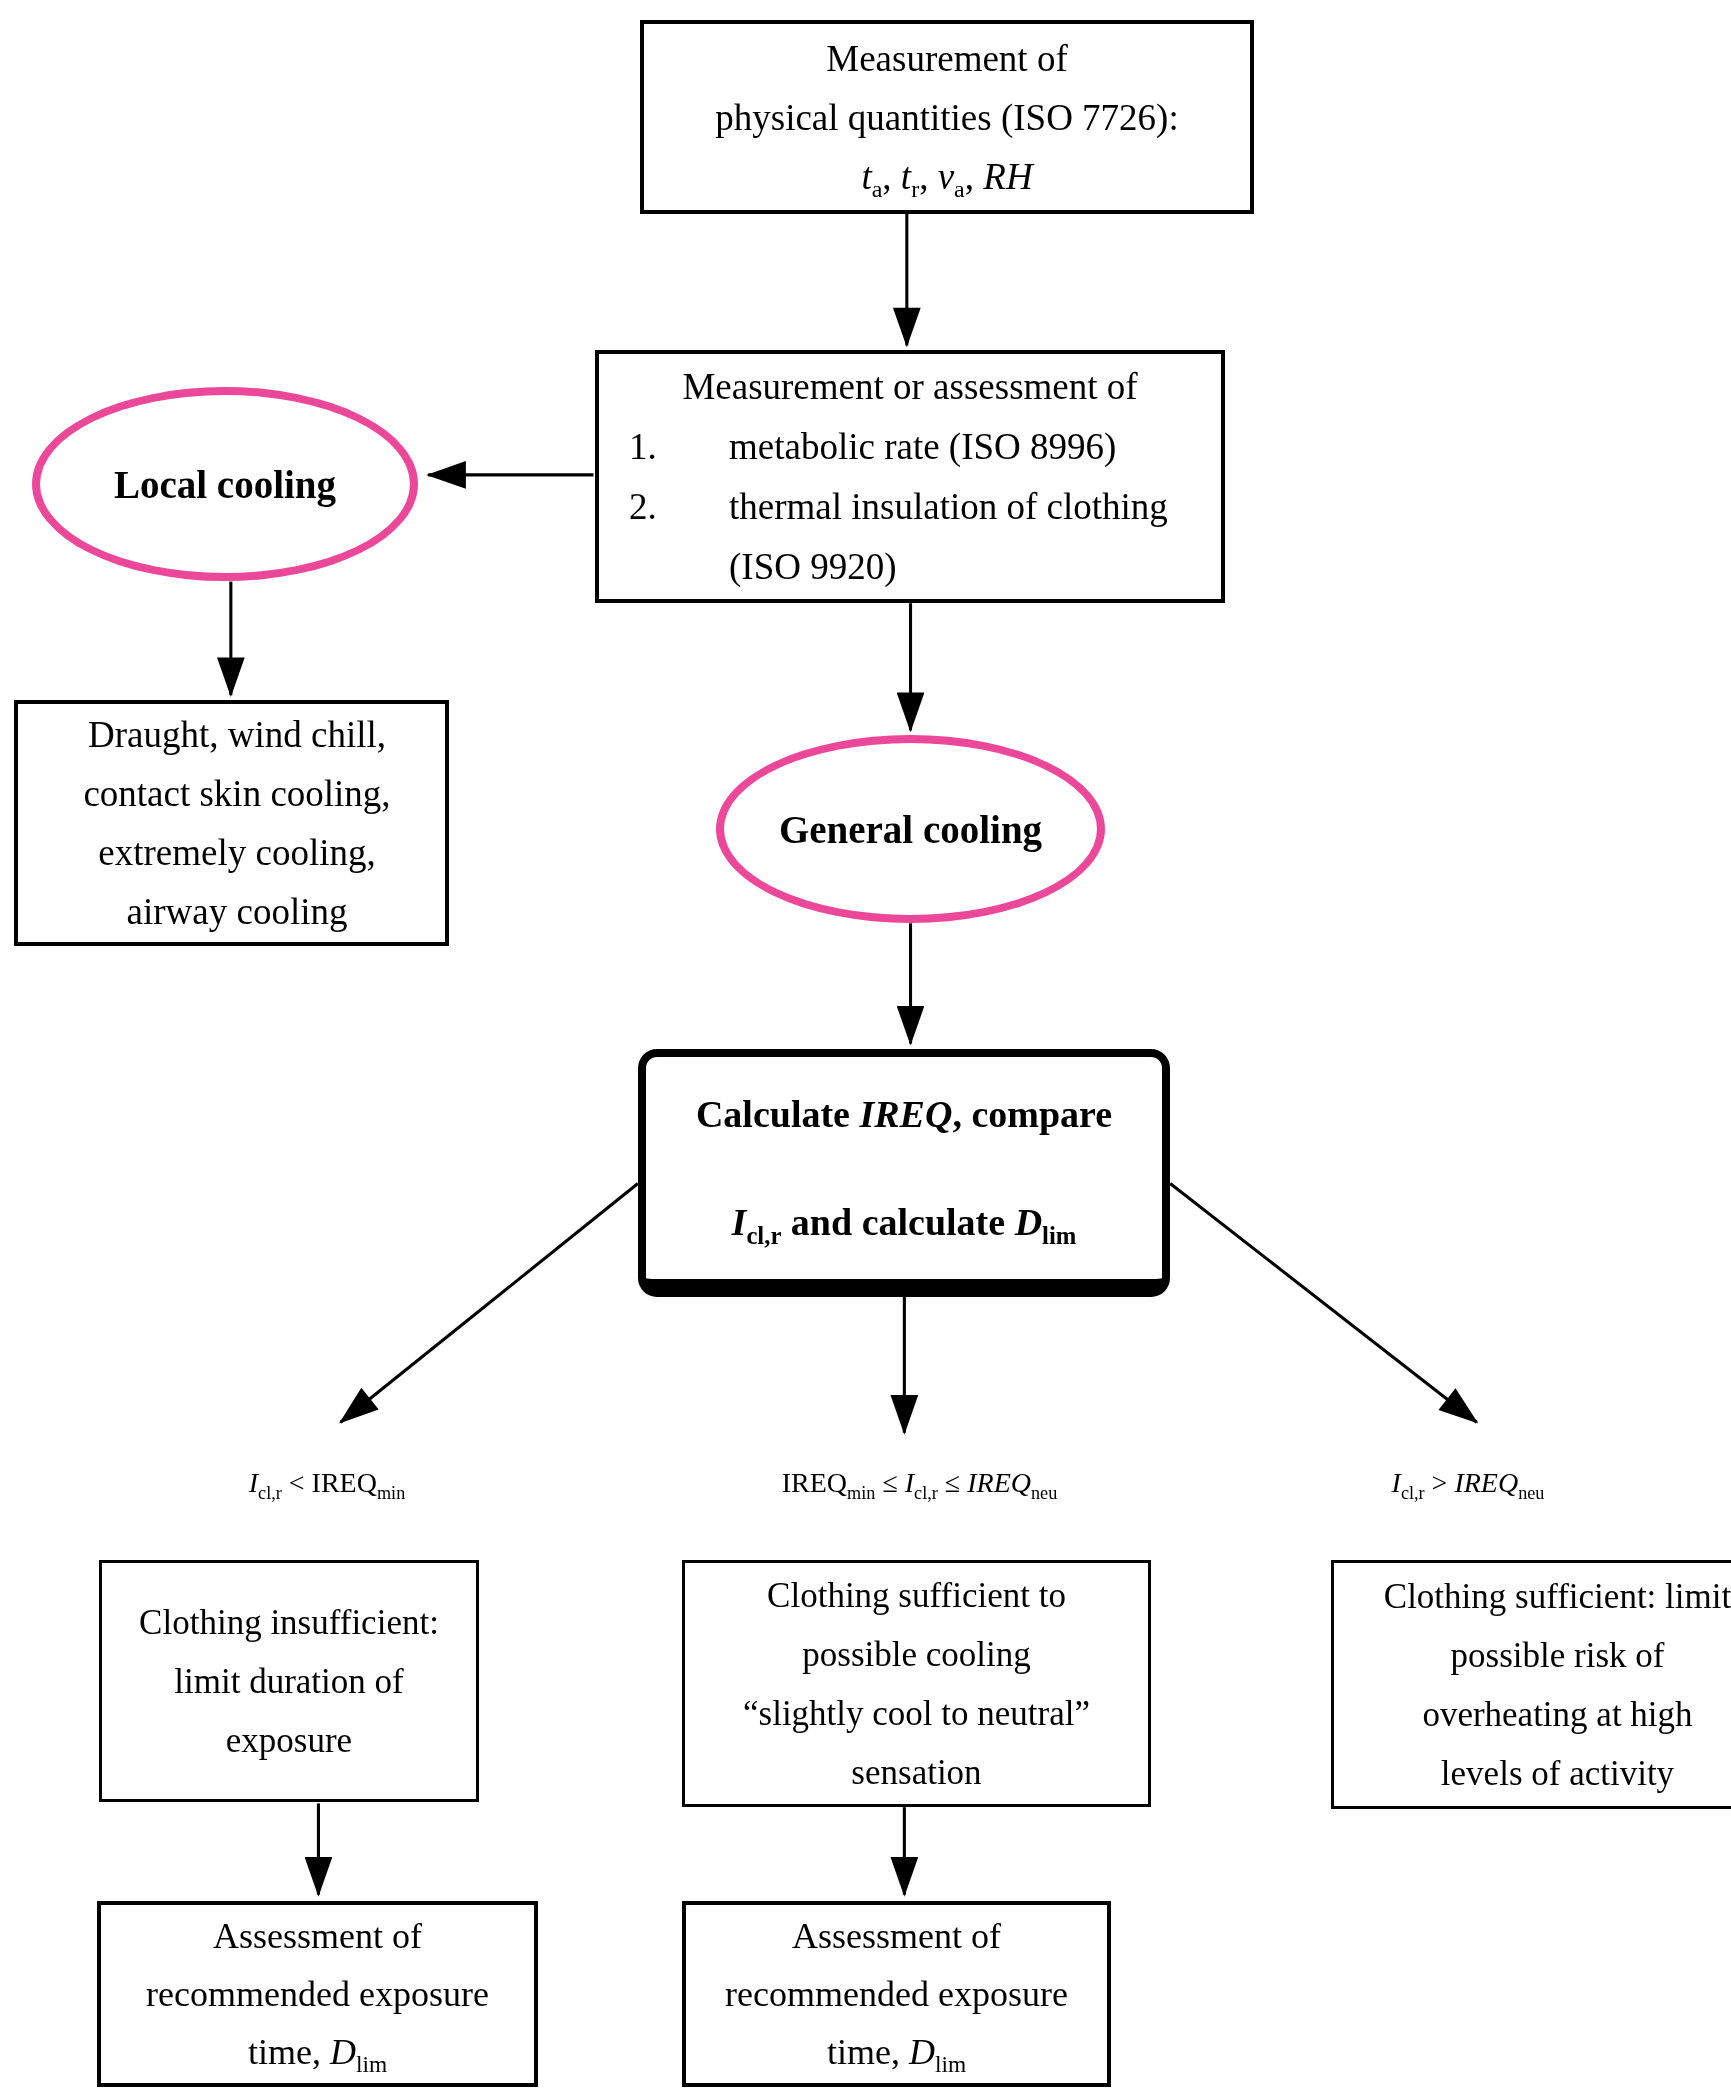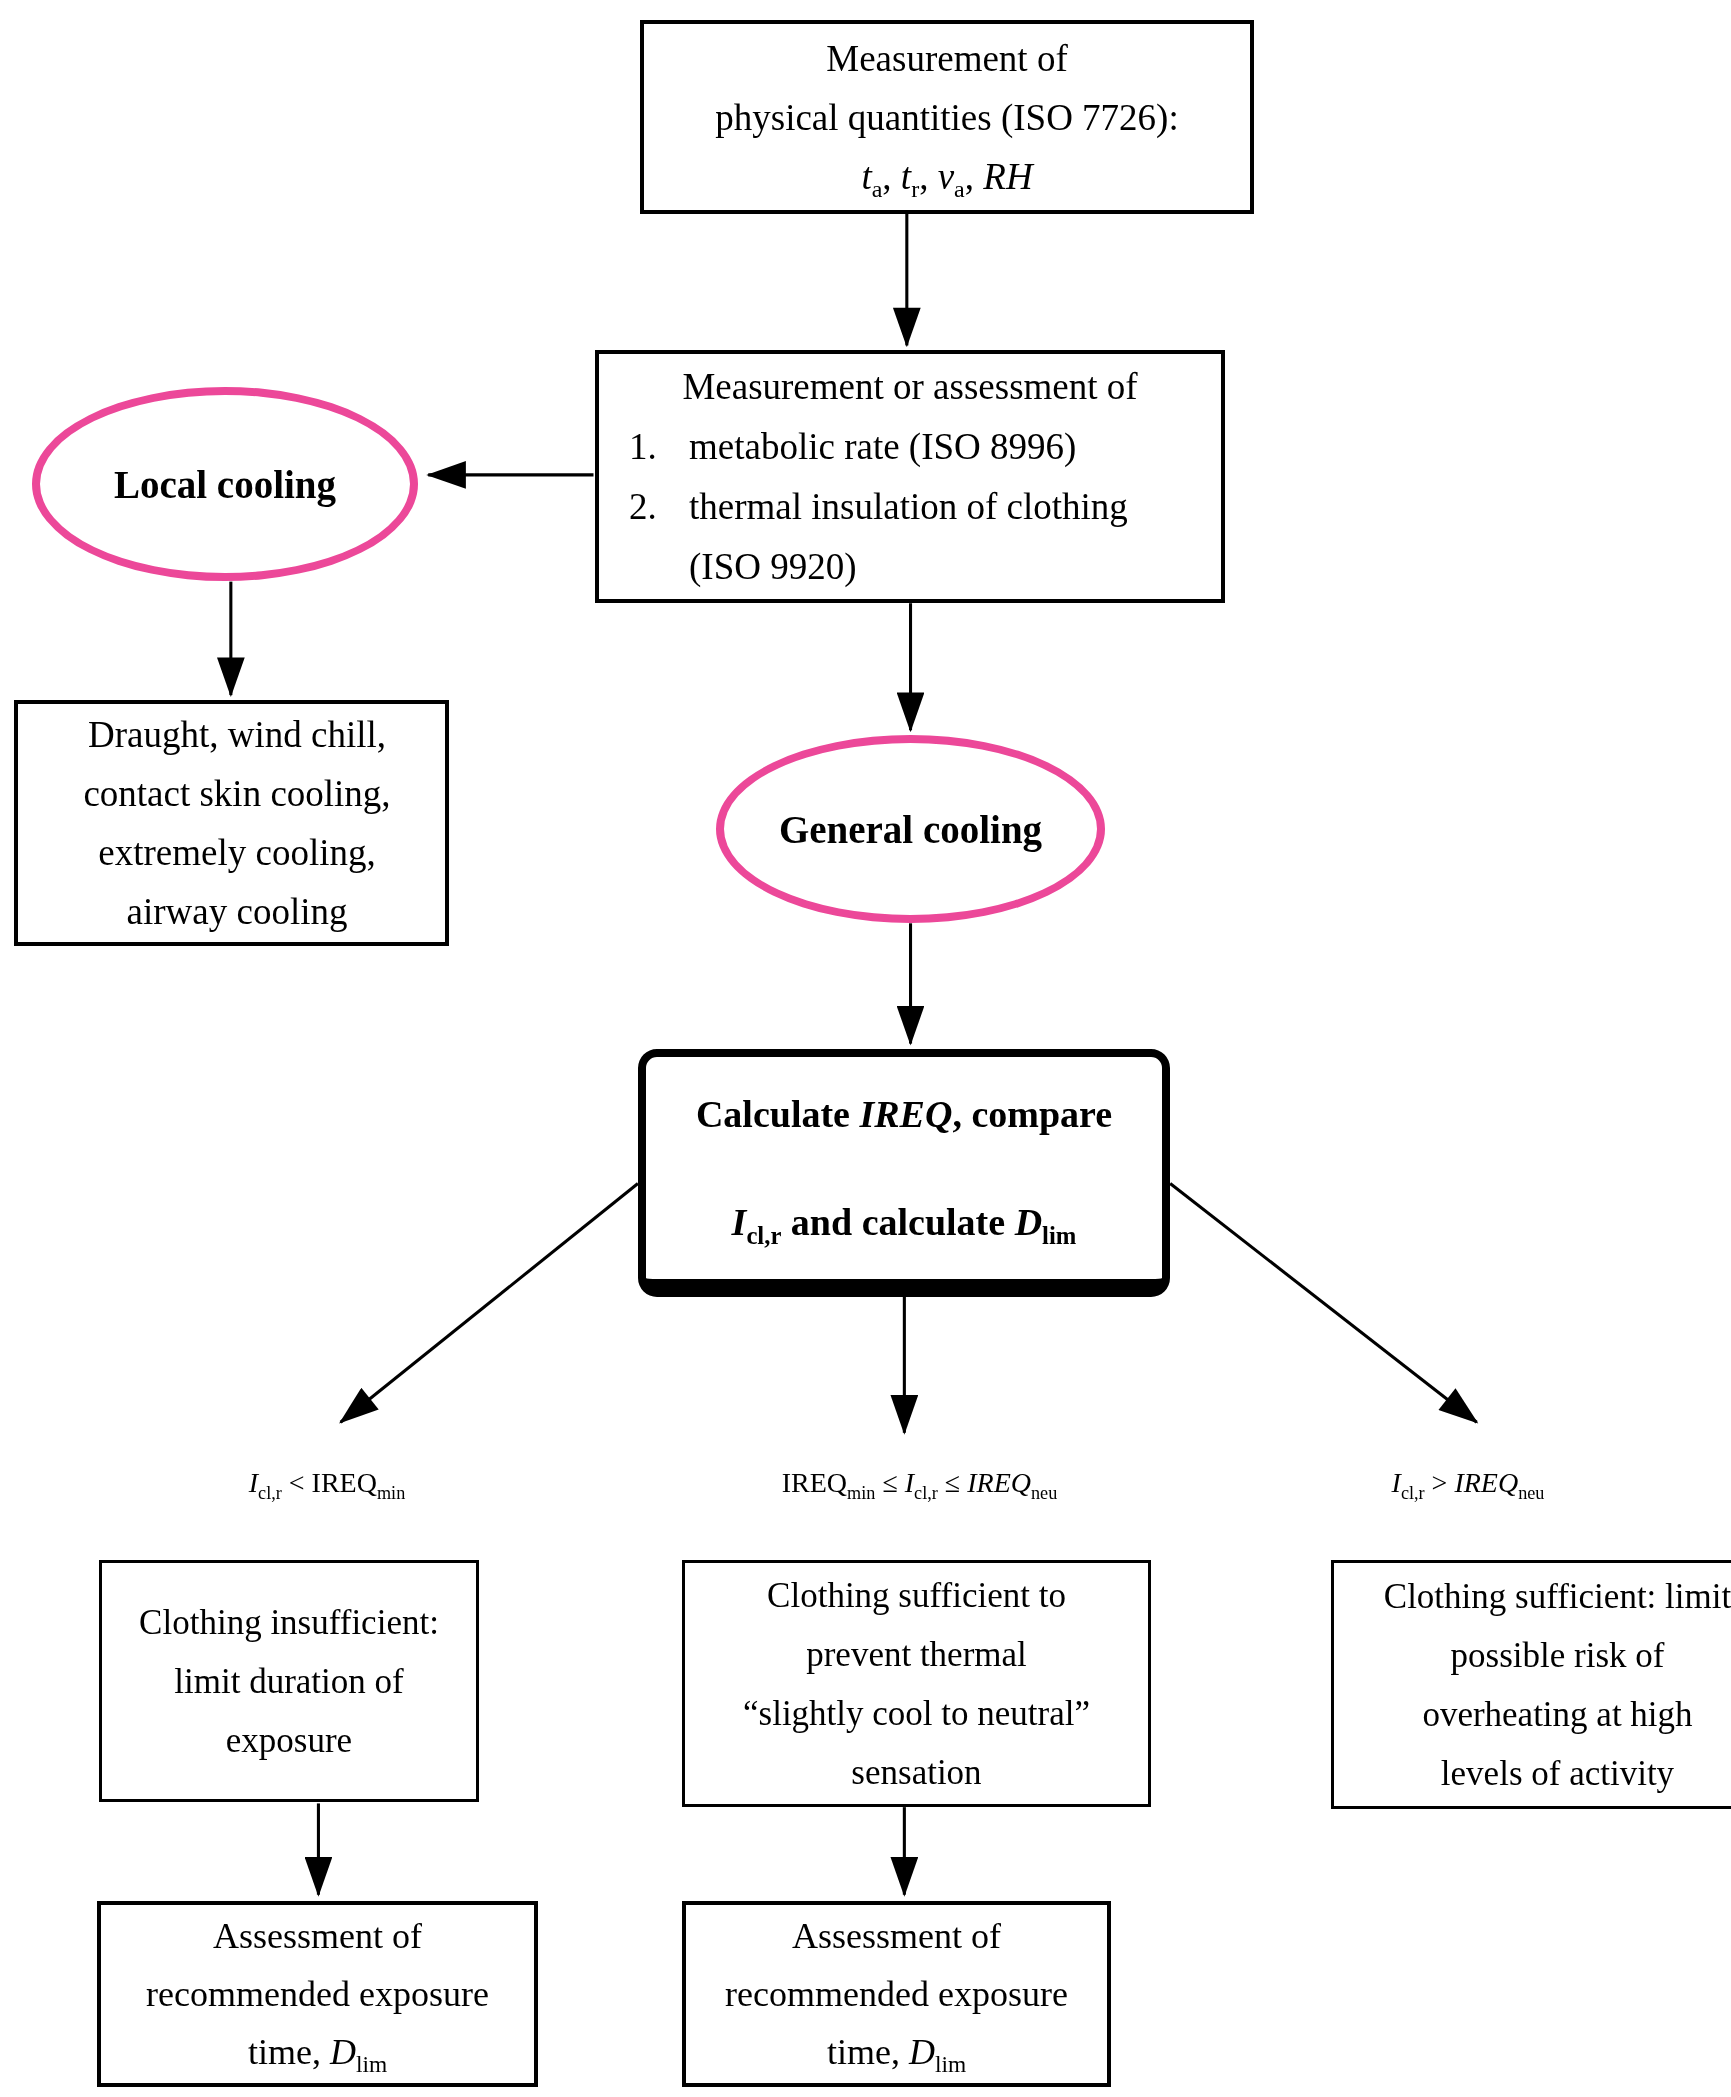--- a/index.html
+++ b/index.html
@@ -23,21 +23,21 @@
   .cond{
     position:absolute;box-sizing:border-box;text-align:center;
     font-size:28px;line-height:56px;
   }
   .it{font-style:italic;}
   sub{font-size:65%;line-height:0;}
   .assess-title{font-size:37px;line-height:60px;align-self:center;}
   .assess-item{display:flex;width:100%;text-align:left;box-sizing:border-box;
     padding-left:30px;font-size:37px;line-height:60px;}
   .assess-item .num{flex:none;width:60px;}
-  .assess-item .itext{flex:1;white-space:pre-line;padding-right:2px;}
+  .assess-item .itext{flex:1;white-space:pre-line;padding-right:2px;margin-left:40px;}
 </style>
 </head>
 <body>
 
 <div class="canvas">
 
   <svg class="wires" viewBox="0 0 2806 3400" xmlns="http://www.w3.org/2000/svg">
     <defs>
       <marker id="ah" viewBox="0 0 10 7" refX="9.5" refY="3.5" markerWidth="14" markerHeight="9" orient="auto">
         <path d="M0,0 L10,3.5 L0,7 Z" fill="#000"></path>
@@ -100,21 +100,21 @@
   <div class="cond" style="left:685px;top:1455px;width:469px;"><span>IREQ</span><sub>min</sub><span> ≤ </span><span class="it">I</span><sub>cl,r</sub><span> ≤ </span><span class="it">IREQ</span><sub>neu</sub></div>
   <div class="cond" style="left:1277px;top:1455px;width:382px;"><span class="it">I</span><sub>cl,r</sub><span> &gt; </span><span class="it">IREQ</span><sub>neu</sub></div>
 
   <div class="node rect" style="left:99px;top:1560px;width:380px;height:242px;border-width:3.7px;">
     <div class="txt-sm">Clothing insufficient:
 limit duration of
 exposure</div>
   </div>
   <div class="node rect" style="left:682px;top:1560px;width:469px;height:247px;border-width:3.7px;">
     <div class="txt-sm">Clothing sufficient to
-prevent thermal
+possible cooling
 “slightly cool to neutral”
 sensation</div>
   </div>
   <div class="node rect" style="left:1331px;top:1560px;width:453px;height:249px;border-width:3.7px;">
     <div class="txt-sm">Clothing sufficient: limit
 possible risk of
 overheating at high
 levels of activity</div>
   </div>
 

